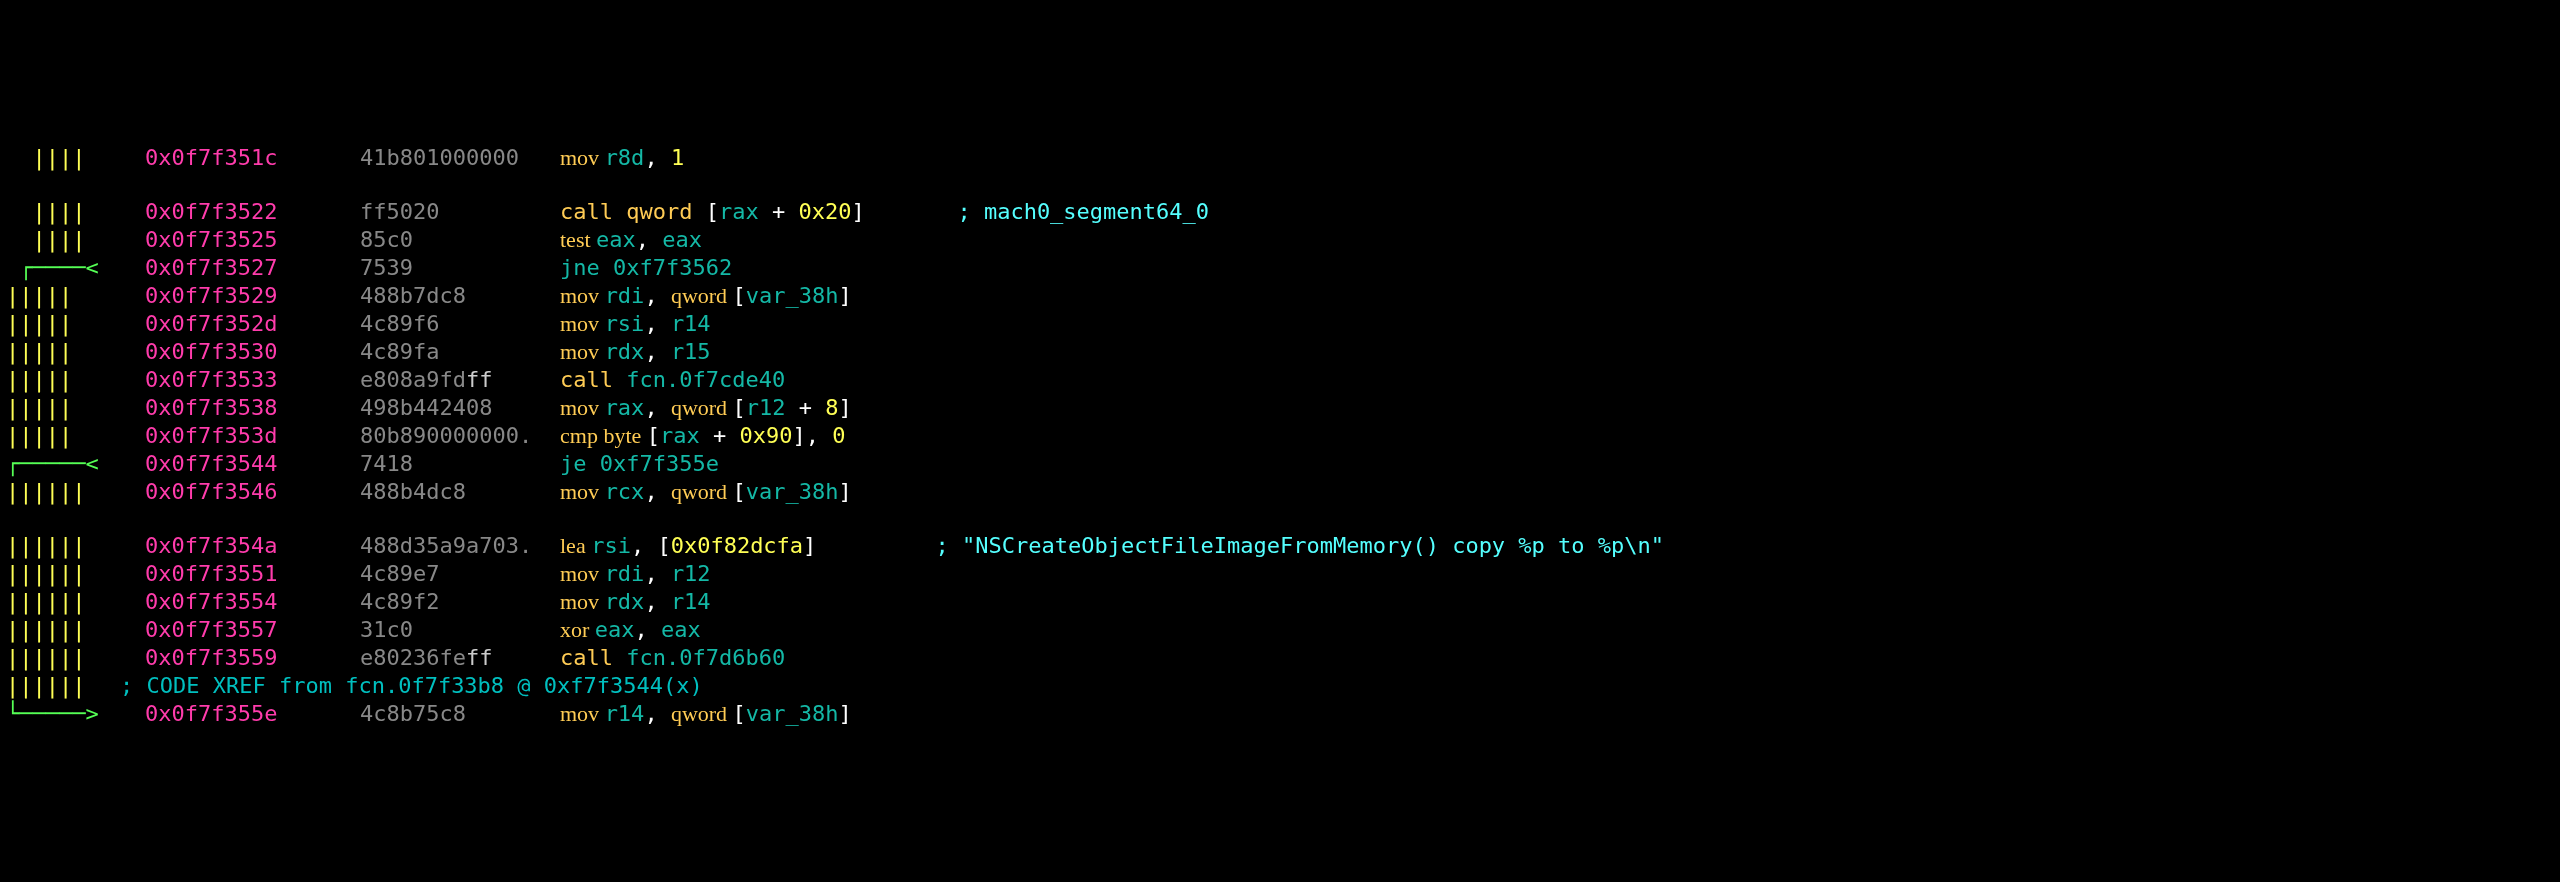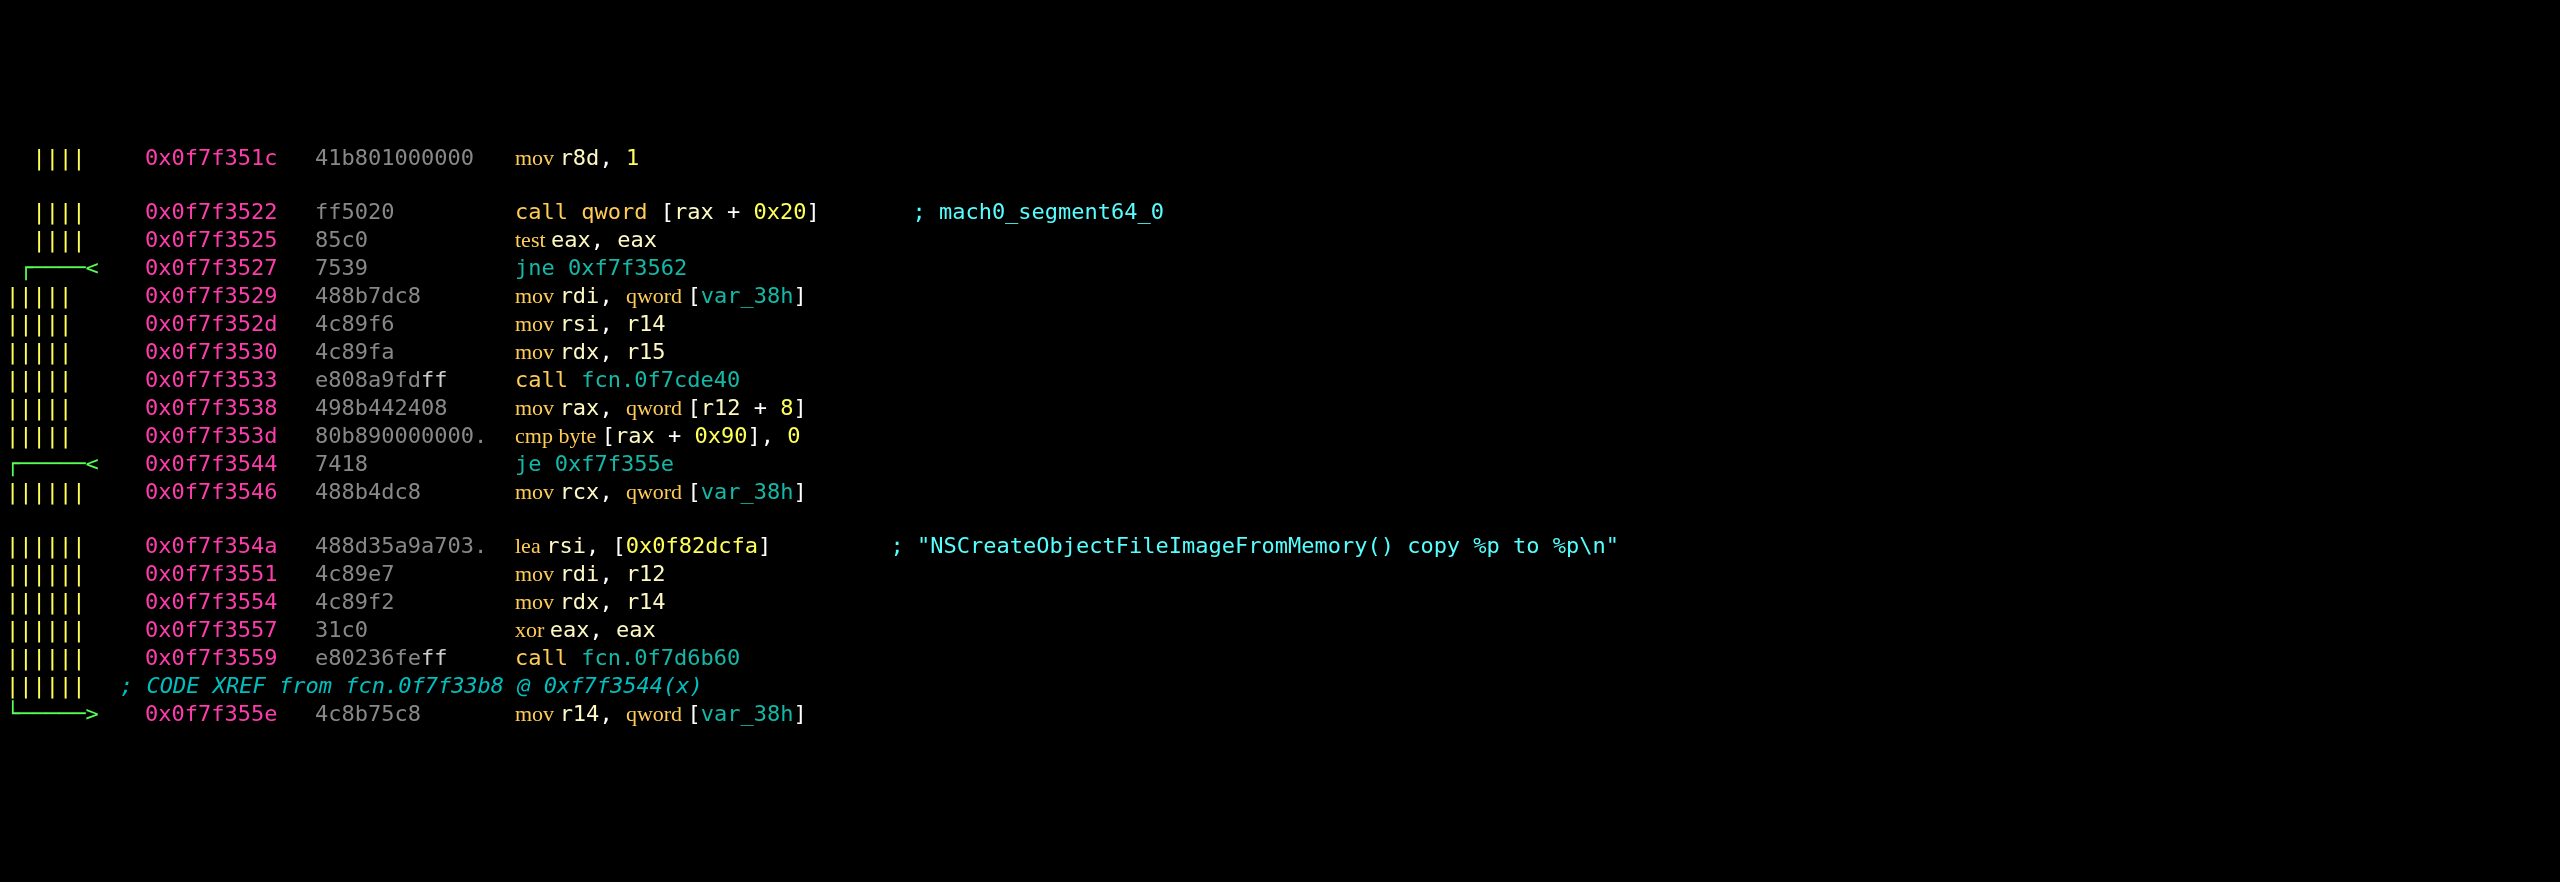--- a/index.html
+++ b/index.html
@@ -18,38 +18,38 @@
     height: 882px;
     padding: 4px 0 0 0;
     box-sizing: border-box;
   }
   .row {
     display: flex;
     align-items: baseline;
   }
   .flow   { width: 120px;  flex: 0 0 120px;  text-align: left;  padding-left: 6px; box-sizing: border-box;}
   .addr   { width: 170px;  flex: 0 0 170px; }
-  .bytes  { width: 200px;  flex: 0 0 200px; }
+  .bytes  { width: 200px;  flex: 0 0 200px; margin-left: 45px; }
   .instr  { flex: 0 0 auto; }
   .cmt    { flex: 0 0 auto; padding-left: 0; margin-top: 26px; }
   .pad    { flex: 0 0 auto; }
 
   
   .c-flow1 { color: #ffff55; }     
   .c-flow2 { color: #55ff55; }     
   .c-addr  { color: #ff3cac; margin-left: 25px; }     
   .c-bytes { color: #888888; }     
   .c-bytesW{ color: #cccccc; }     
   .c-mn    { color: #ffcc55; font-family: Liberation Serif, serif; }     
   .c-call  { color: #ffcc55; }
-  .c-reg   { color: #fef9c3; }     
+  .c-reg   { color: #14b8a6; }     
   .c-num   { color: #ffff55; }     
   .c-green { color: #14b8a6; }     
   .c-cmt   { color: #55ffff; }     
-  .c-xref  { color: #00BFBF; font-style: italic; }     
+  .c-xref  { color: #00BFBF; }     
   .c-white { color: #ffffff; }
 </style>
 </head>
 <body>
 
 
 
 <div class="screen" id="screen"><div class="row"><span class="flow c-flow1">  ||||</span><span class="addr c-addr">0x0f7f351c</span><span class="bytes"><span class="c-bytes">41b801000000</span></span><span class="instr"><span class="c-mn">mov </span><span class="c-reg">r8d</span><span class="c-white">, </span><span class="c-num">1</span></span></div><div class="row"><span class="flow c-flow1">  ||||</span><span class="addr c-addr">0x0f7f3522</span><span class="bytes"><span class="c-bytes">ff5020</span></span><span class="instr"><span class="c-call">call qword </span><span class="c-white">[</span><span class="c-reg">rax</span><span class="c-white"> + </span><span class="c-num">0x20</span><span class="c-white">]</span></span><span class="pad">       </span><span class="c-cmt cmt">; mach0_segment64_0</span></div><div class="row"><span class="flow c-flow1">  ||||</span><span class="addr c-addr">0x0f7f3525</span><span class="bytes"><span class="c-bytes">85c0</span></span><span class="instr"><span class="c-mn">test </span><span class="c-reg">eax</span><span class="c-white">, </span><span class="c-reg">eax</span></span></div><div class="row"><span class="flow c-flow2"> ┌────&lt;</span><span class="addr c-addr">0x0f7f3527</span><span class="bytes"><span class="c-bytes">7539</span></span><span class="instr"><span class="c-green">jne </span><span class="c-green">0xf7f3562</span></span></div><div class="row"><span class="flow c-flow1">|||||</span><span class="addr c-addr">0x0f7f3529</span><span class="bytes"><span class="c-bytes">488b7dc8</span></span><span class="instr"><span class="c-mn">mov </span><span class="c-reg">rdi</span><span class="c-white">, </span><span class="c-mn">qword </span><span class="c-white">[</span><span class="c-green">var_38h</span><span class="c-white">]</span></span></div><div class="row"><span class="flow c-flow1">|||||</span><span class="addr c-addr">0x0f7f352d</span><span class="bytes"><span class="c-bytes">4c89f6</span></span><span class="instr"><span class="c-mn">mov </span><span class="c-reg">rsi</span><span class="c-white">, </span><span class="c-reg">r14</span></span></div><div class="row"><span class="flow c-flow1">|||||</span><span class="addr c-addr">0x0f7f3530</span><span class="bytes"><span class="c-bytes">4c89fa</span></span><span class="instr"><span class="c-mn">mov </span><span class="c-reg">rdx</span><span class="c-white">, </span><span class="c-reg">r15</span></span></div><div class="row"><span class="flow c-flow1">|||||</span><span class="addr c-addr">0x0f7f3533</span><span class="bytes"><span class="c-bytes">e808a9fd</span><span class="c-bytesW">ff</span></span><span class="instr"><span class="c-call">call </span><span class="c-green">fcn.0f7cde40</span></span></div><div class="row"><span class="flow c-flow1">|||||</span><span class="addr c-addr">0x0f7f3538</span><span class="bytes"><span class="c-bytes">498b442408</span></span><span class="instr"><span class="c-mn">mov </span><span class="c-reg">rax</span><span class="c-white">, </span><span class="c-mn">qword </span><span class="c-white">[</span><span class="c-reg">r12</span><span class="c-white"> + </span><span class="c-num">8</span><span class="c-white">]</span></span></div><div class="row"><span class="flow c-flow1">|||||</span><span class="addr c-addr">0x0f7f353d</span><span class="bytes"><span class="c-bytes">80b890000000.</span></span><span class="instr"><span class="c-mn">cmp byte </span><span class="c-white">[</span><span class="c-reg">rax</span><span class="c-white"> + </span><span class="c-num">0x90</span><span class="c-white">], </span><span class="c-num">0</span></span></div><div class="row"><span class="flow c-flow2">┌─────&lt;</span><span class="addr c-addr">0x0f7f3544</span><span class="bytes"><span class="c-bytes">7418</span></span><span class="instr"><span class="c-green">je </span><span class="c-green">0xf7f355e</span></span></div><div class="row"><span class="flow c-flow1">||||||</span><span class="addr c-addr">0x0f7f3546</span><span class="bytes"><span class="c-bytes">488b4dc8</span></span><span class="instr"><span class="c-mn">mov </span><span class="c-reg">rcx</span><span class="c-white">, </span><span class="c-mn">qword </span><span class="c-white">[</span><span class="c-green">var_38h</span><span class="c-white">]</span></span></div><div class="row"><span class="flow c-flow1">||||||</span><span class="addr c-addr">0x0f7f354a</span><span class="bytes"><span class="c-bytes">488d35a9a703.</span></span><span class="instr"><span class="c-mn">lea </span><span class="c-reg">rsi</span><span class="c-white">, </span><span class="c-white">[</span><span class="c-num">0x0f82dcfa</span><span class="c-white">]</span></span><span class="pad">         </span><span class="c-cmt cmt">; "NSCreateObjectFileImageFromMemory() copy %p to %p\n"</span></div><div class="row"><span class="flow c-flow1">||||||</span><span class="addr c-addr">0x0f7f3551</span><span class="bytes"><span class="c-bytes">4c89e7</span></span><span class="instr"><span class="c-mn">mov </span><span class="c-reg">rdi</span><span class="c-white">, </span><span class="c-reg">r12</span></span></div><div class="row"><span class="flow c-flow1">||||||</span><span class="addr c-addr">0x0f7f3554</span><span class="bytes"><span class="c-bytes">4c89f2</span></span><span class="instr"><span class="c-mn">mov </span><span class="c-reg">rdx</span><span class="c-white">, </span><span class="c-reg">r14</span></span></div><div class="row"><span class="flow c-flow1">||||||</span><span class="addr c-addr">0x0f7f3557</span><span class="bytes"><span class="c-bytes">31c0</span></span><span class="instr"><span class="c-mn">xor </span><span class="c-reg">eax</span><span class="c-white">, </span><span class="c-reg">eax</span></span></div><div class="row"><span class="flow c-flow1">||||||</span><span class="addr c-addr">0x0f7f3559</span><span class="bytes"><span class="c-bytes">e80236fe</span><span class="c-bytesW">ff</span></span><span class="instr"><span class="c-call">call </span><span class="c-green">fcn.0f7d6b60</span></span></div><div class="row"><span class="flow c-flow1">||||||</span><span class="c-xref">; CODE XREF from fcn.0f7f33b8 @ 0xf7f3544(x)</span></div><div class="row"><span class="flow c-flow2">└─────&gt;</span><span class="addr c-addr">0x0f7f355e</span><span class="bytes"><span class="c-bytes">4c8b75c8</span></span><span class="instr"><span class="c-mn">mov </span><span class="c-reg">r14</span><span class="c-white">, </span><span class="c-mn">qword </span><span class="c-white">[</span><span class="c-green">var_38h</span><span class="c-white">]</span></span></div></div>
 
 

